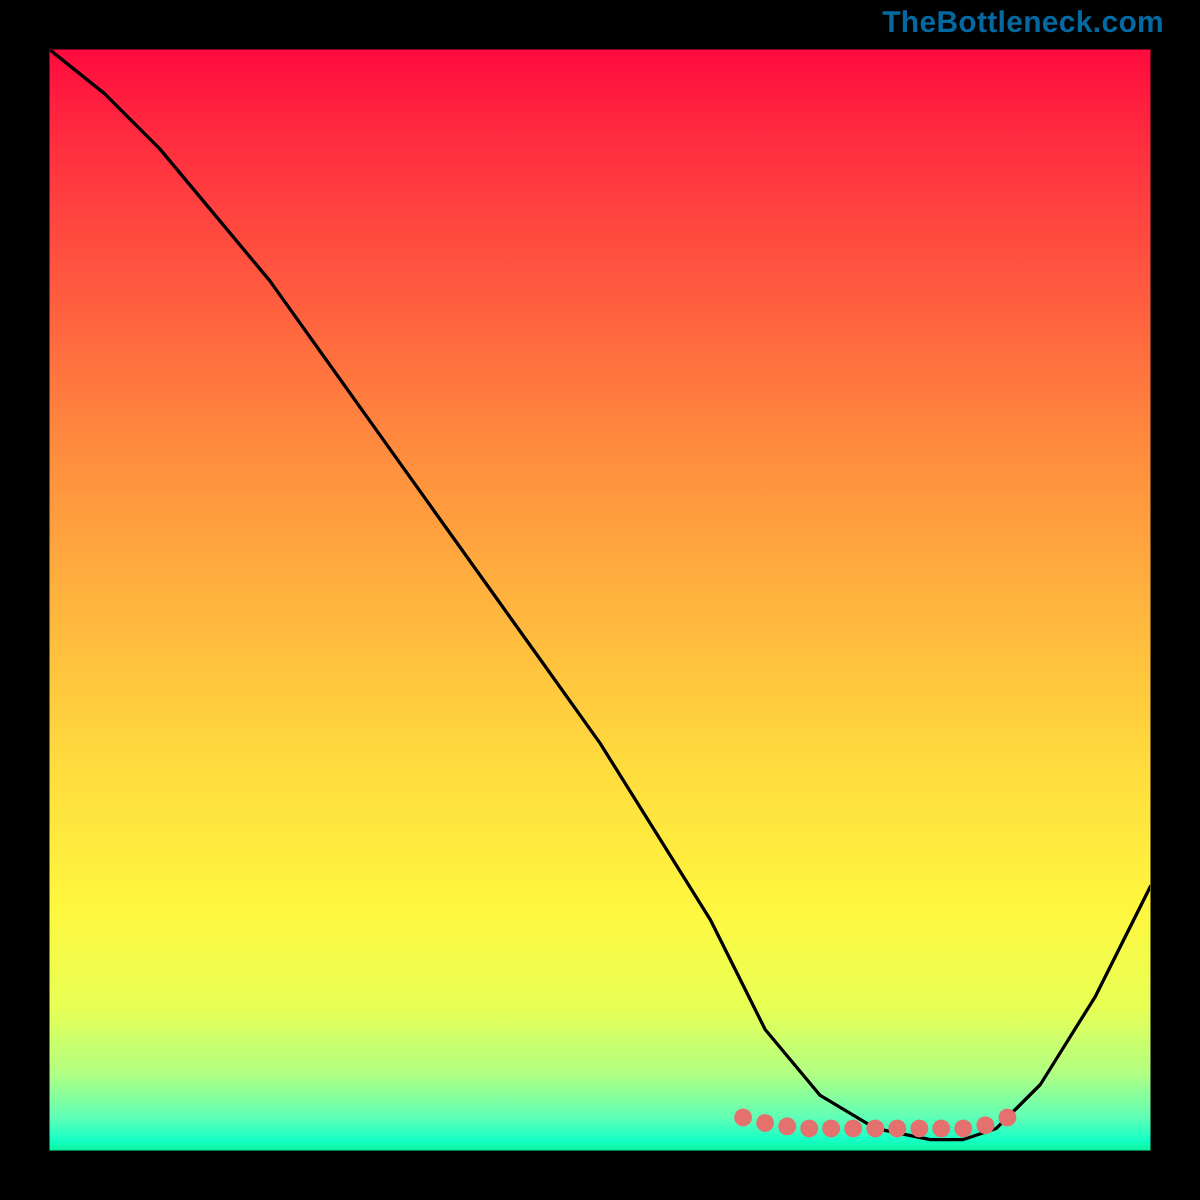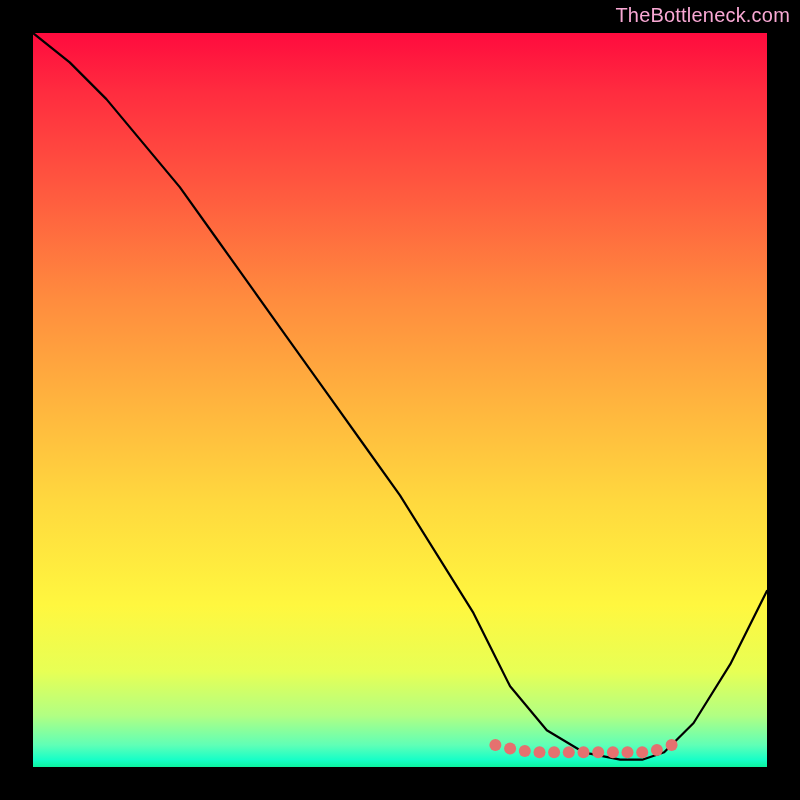--- a/index.html
+++ b/index.html
@@ -12,24 +12,24 @@
     font-family: Arial, Helvetica, sans-serif;
   }
   .container {
     position: relative;
     width: 800px;
     height: 800px;
   }
   .watermark {
     position: absolute;
     top: 4px;
-    right: 10px;
-    color: #f9a8d4;
+    right: 24px;
+    color: #0369a1;
     font-size: 20px;
-    font-weight: 400;
+    font-weight: 700;
     letter-spacing: 0.2px;
     z-index: 10;
   }
   .plot-frame {
     position: absolute;
     left: 33px;
     top: 33px;
     width: 734px;
     height: 734px;
     background: linear-gradient(

